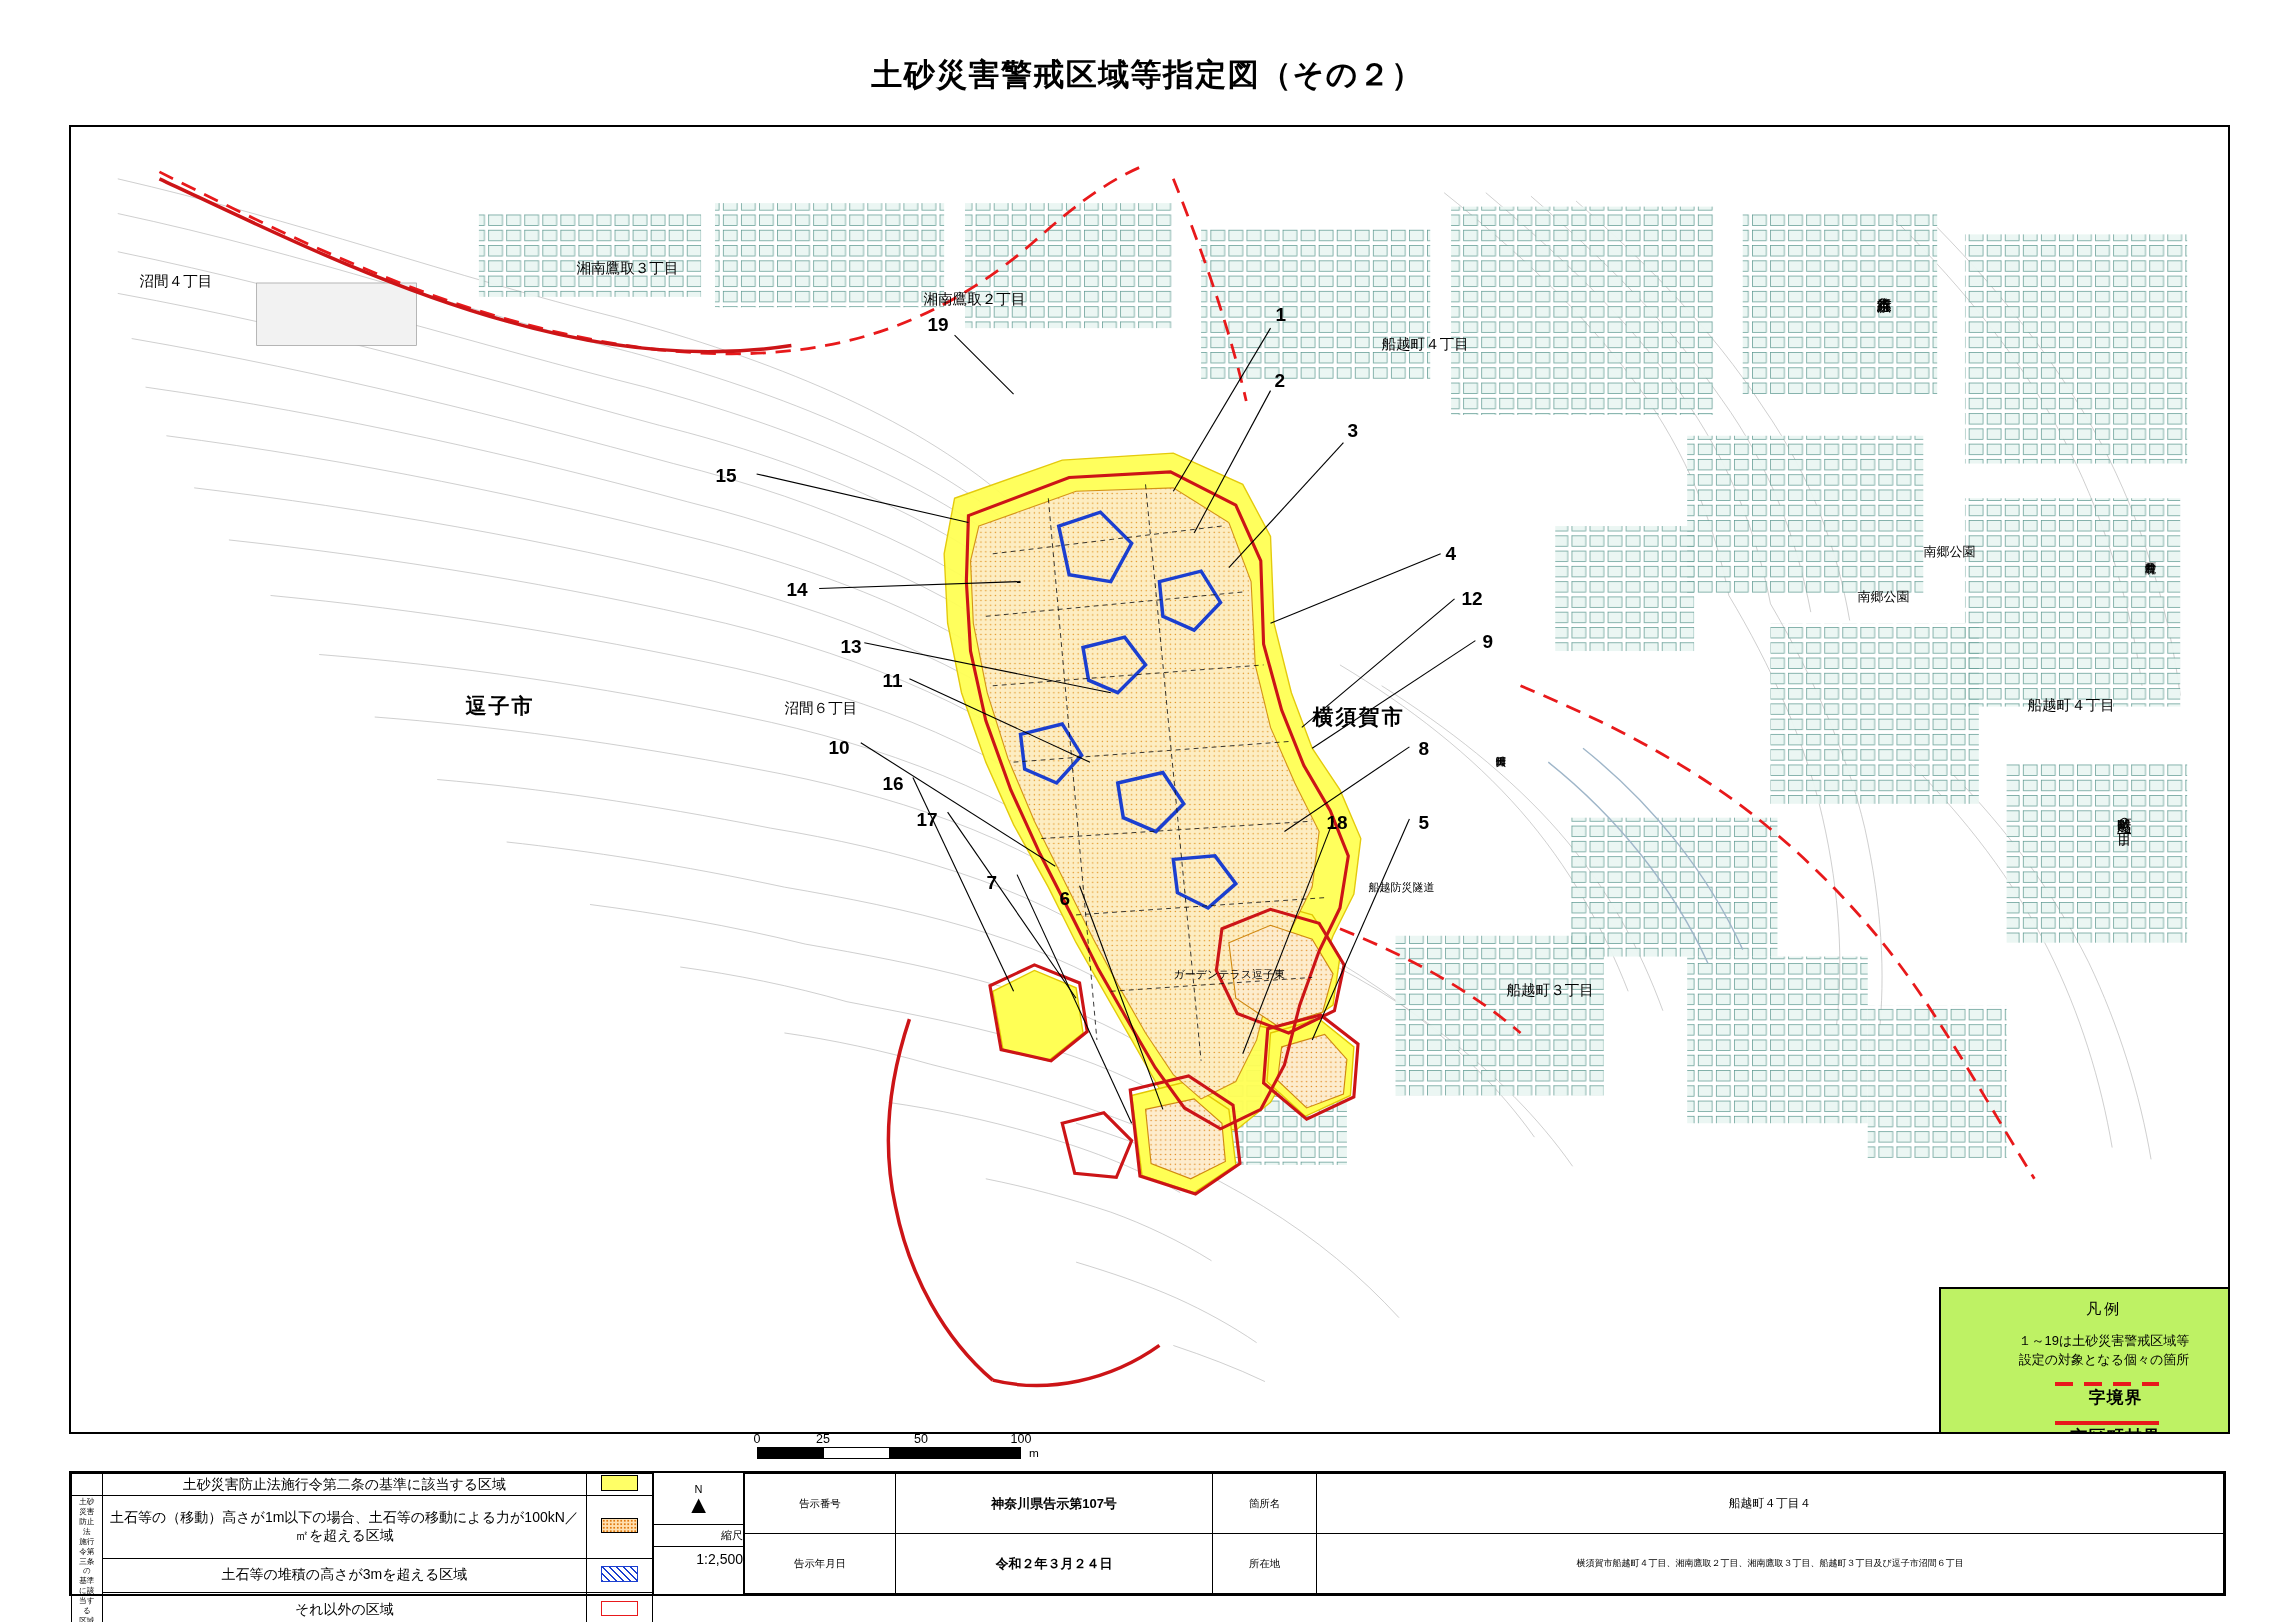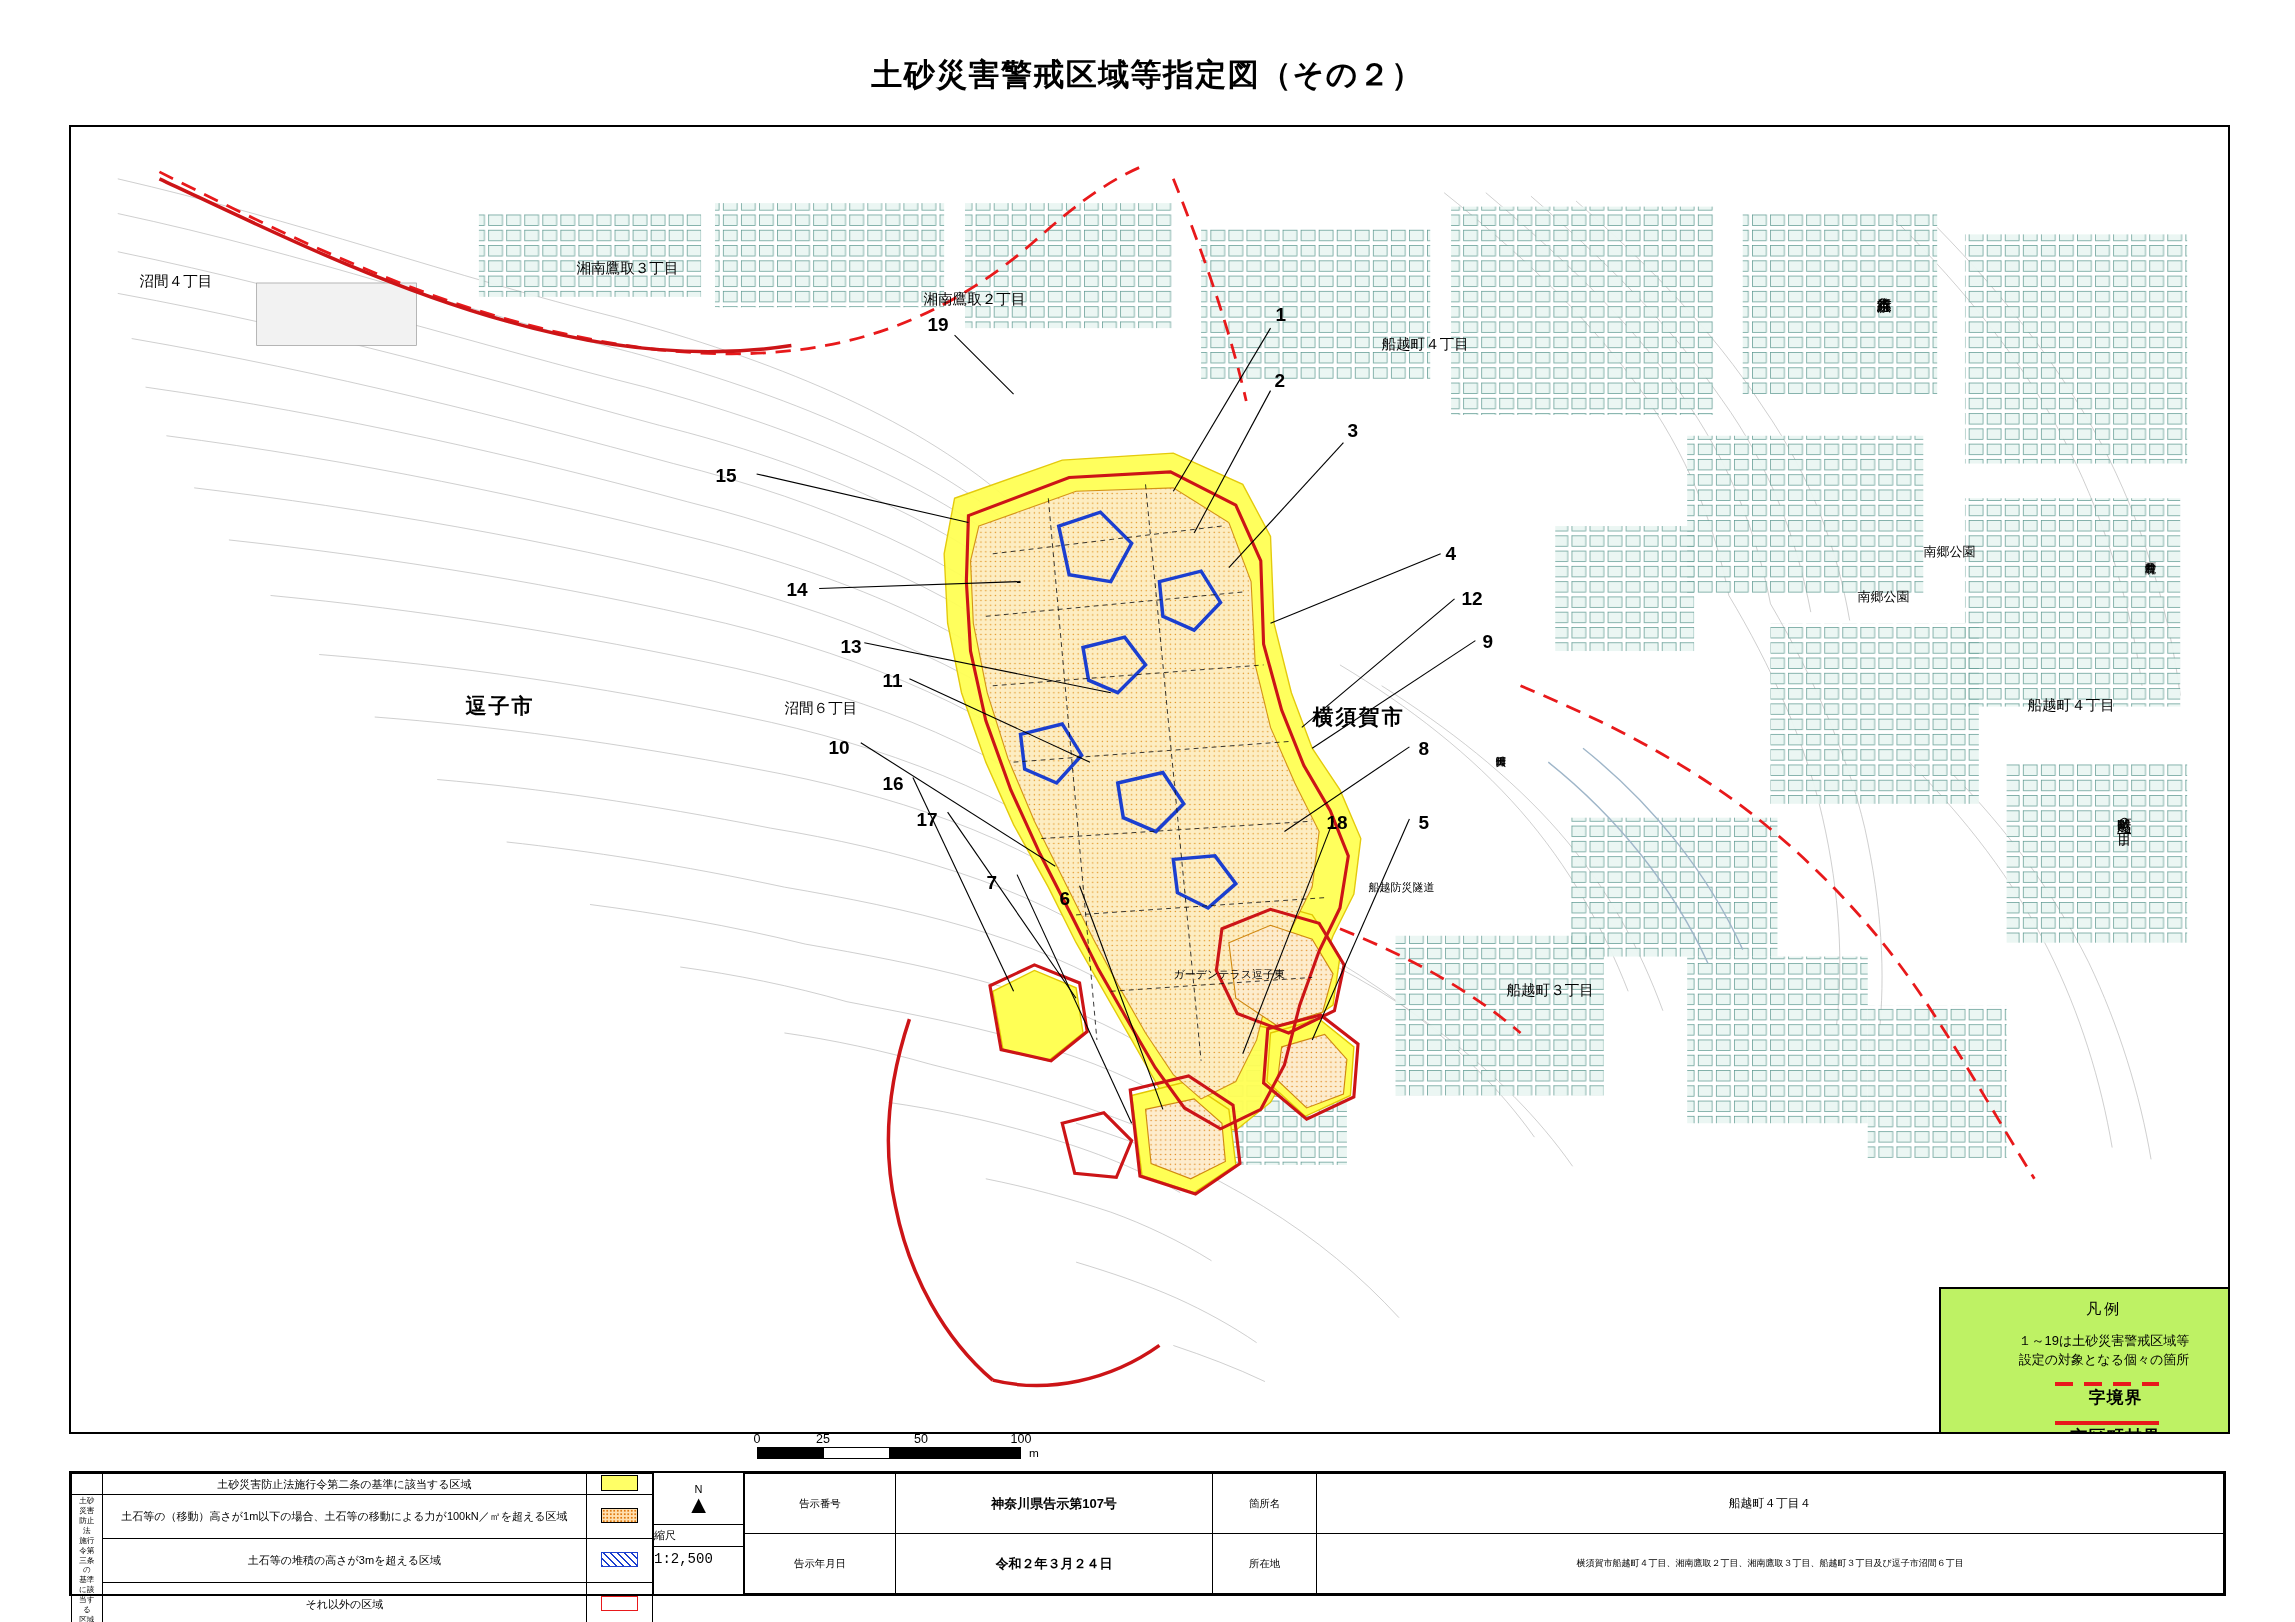--- a/index.html
+++ b/index.html
@@ -52,34 +52,34 @@
   
   .info{
     position:absolute;left:69px;top:1471px;width:2157px;height:125px;
     border:2.1px solid #000;box-sizing:border-box;display:flex;font-size:11.8px;
   }
   .cellbox{border-right:1.4px solid #000;box-sizing:border-box;}
   .info .blk-title{width:444px;display:flex;align-items:center;padding-left:23.6px;}
   .info .blk-title span{font-size:18px;font-weight:bold;line-height:1.6;letter-spacing:0.7px;}
 
   .tbl{border-collapse:collapse;height:100%;}
-  .tbl td{border:1px solid #000;padding:1.4px 4.2px;font-size:11px;vertical-align:middle;}
+  .tbl td{border:1px solid #000;padding:1.4px 4.2px;font-size:14px;vertical-align:middle;}
   .tbl td.lead{text-align:center;}
   .swatch{width:37px;height:15.3px;box-sizing:border-box;display:inline-block;}
   .sw-yellow{background:#ffff66;border:1px solid #000;}
   .sw-orange{background:#ffe0b0;border:1px solid #000;
      background-image:radial-gradient(#e07a10 0.9px,transparent 1px);background-size:3.5px 3.5px;}
   .sw-blue{background:#ffffff;border:1px solid #1b3fd0;
      background-image:repeating-linear-gradient(45deg,#1b3fd0 0 1.4px,transparent 1.4px 4.9px);}
   .sw-red{background:#ffffff;border:1.7px solid #e8191b;}
 
   .north{width:90px;display:flex;flex-direction:column;align-items:center;justify-content:flex-start;padding-top:9.7px;}
   .north .n-letter{font-size:11px;}
   .north .n-arrow{font-size:25px;line-height:0.9;margin-top:-1.4px;}
-  .north .scale-cell{margin-top:8.3px;width:100%;border-top:1.4px solid #000;text-align:left;font-size:11px;font-family:Liberation Mono, monospace;}
+  .north .scale-cell{margin-top:8.3px;width:100%;border-top:1.4px solid #000;text-align:right;font-size:11px;}
   .north .scale-cell .sc-t{border-bottom:1px solid #000;padding:2.8px 0;}
   .north .scale-cell .sc-v{padding:4.2px 0;font-size:14px;}
 
   .rtbl{border-collapse:collapse;height:100%;}
   .rtbl td{border:1px solid #000;padding:2.8px 7px;font-size:11.8px;text-align:center;vertical-align:middle;}
   .rtbl td.hd{font-size:10.4px;line-height:1.25;}
   .rtbl td.bold{font-weight:bold;font-size:13px;}
   .rtbl td.small{font-size:9px;line-height:1.4;}
 </style>
 </head>

